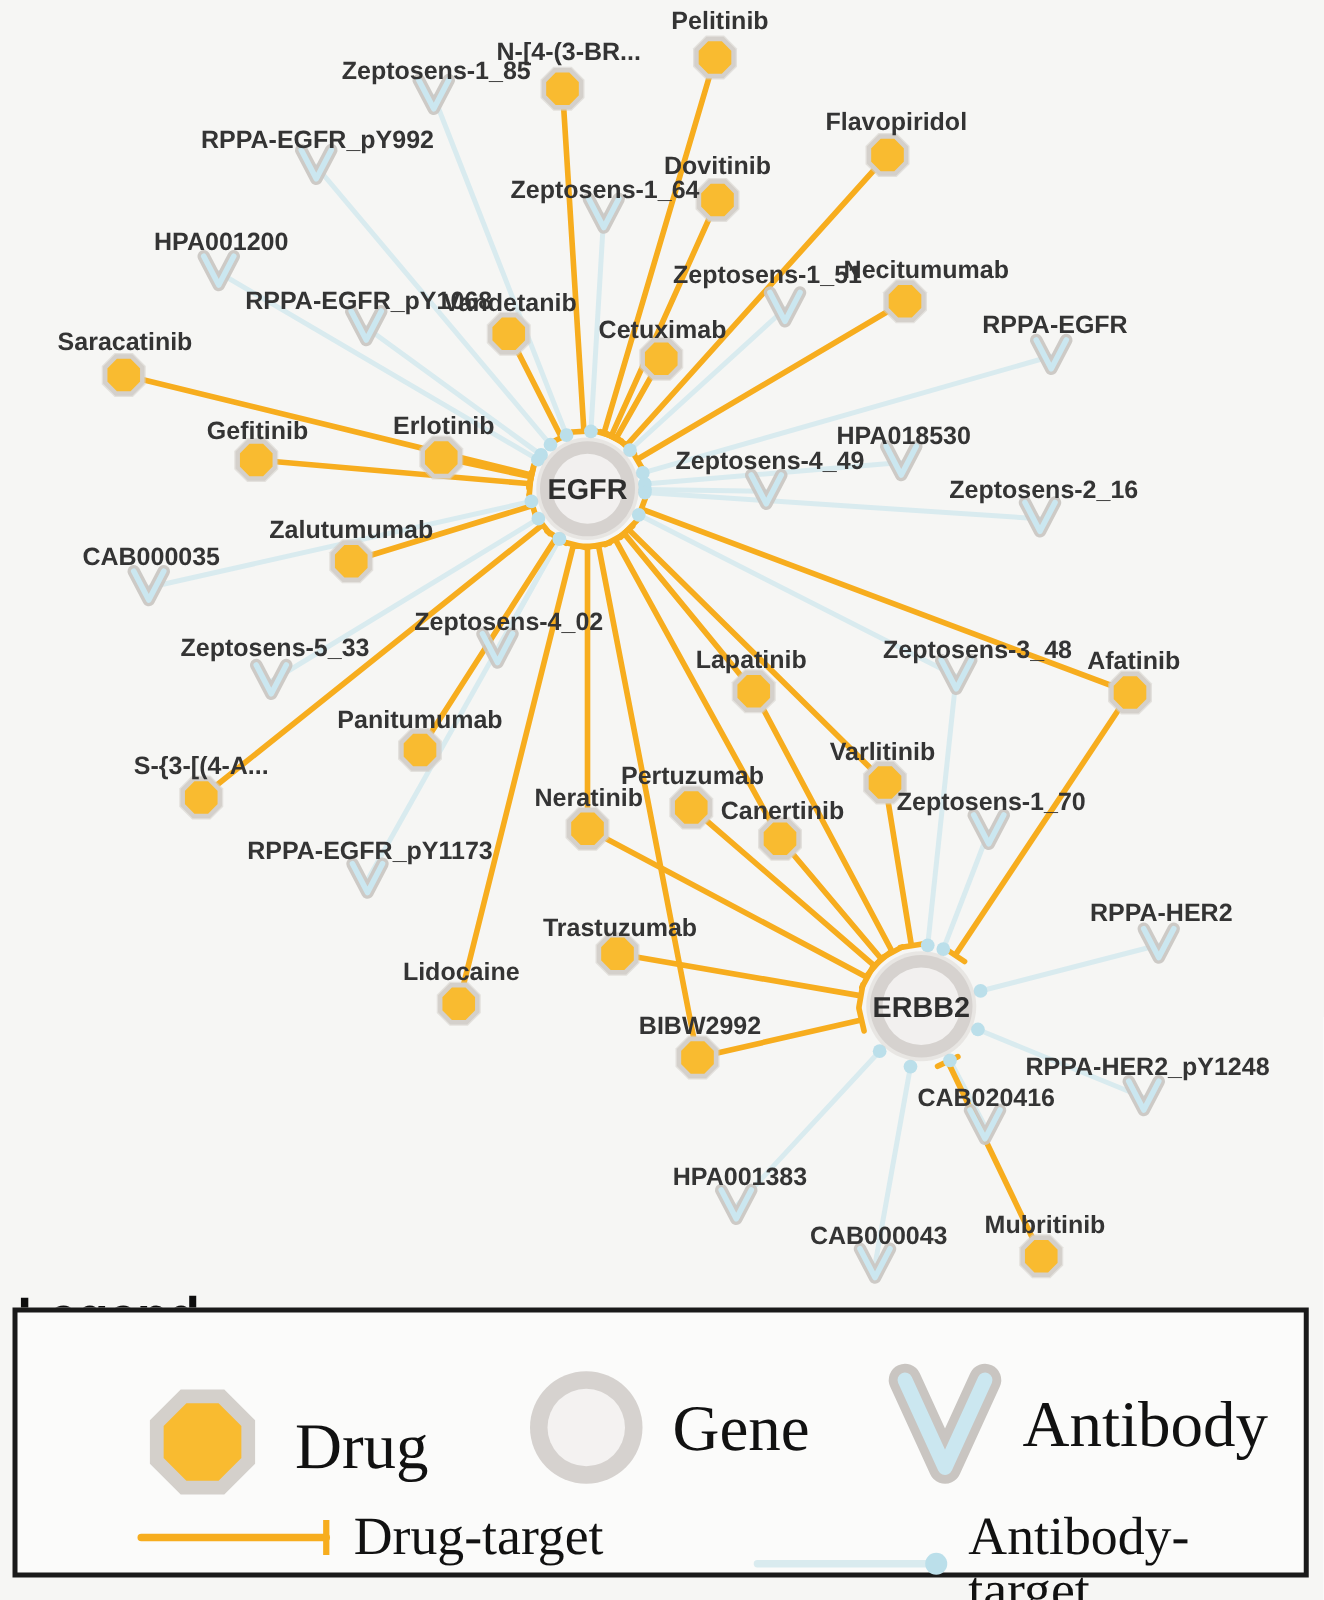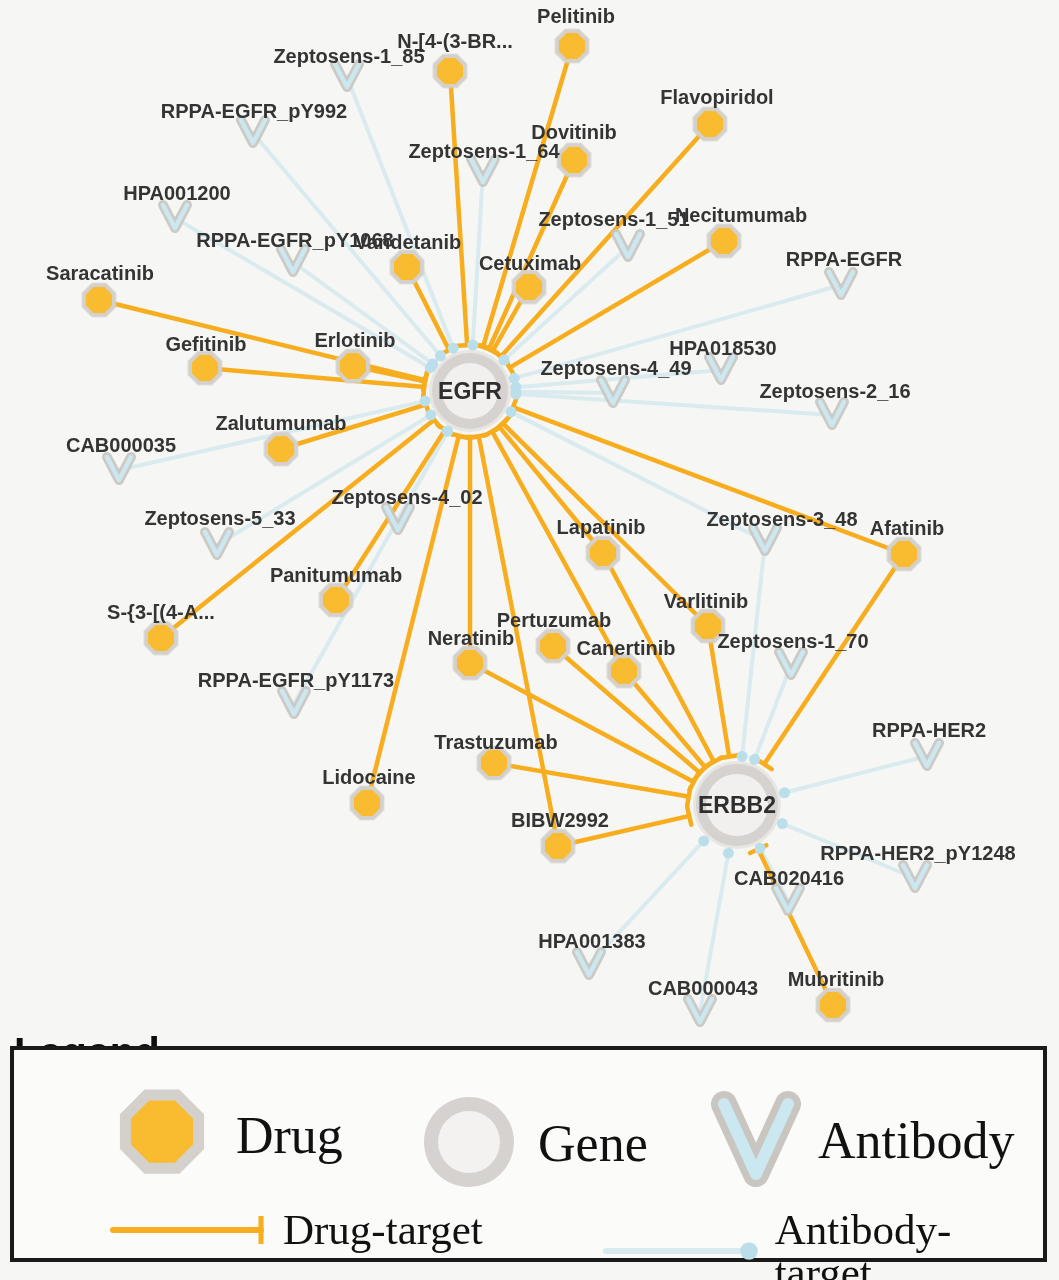--- a/index.html
+++ b/index.html
@@ -398,21 +398,21 @@
         <text x="703" y="988" text-anchor="middle" dy="0.36em" class="node-label">CAB000043</text>
       </g>
     </svg>
 
   <div id="legend-title">Legend</div>
 
   <div id="legend-box">
 
     <div class="legend-row">
 
-      <div class="lg-item" style="left:92px;top:34px;">
+      <div class="lg-item" style="left:92px;top:56px;">
         <svg width="112" height="104" viewBox="0 0 112 104">
           <polygon points="56,8 84,19.6 95.6,47.6 84,75.6 56,87.2 28,75.6 16.4,47.6 28,19.6" fill="#F9BB30" stroke="#D4D0CB" stroke-width="11" transform="rotate(22.5 56 47.6)"></polygon>
         </svg>
         <span class="lg-node-label" style="margin-left:18px;">Drug</span>
       </div>
 
       <div class="lg-item" style="left:400px;top:42px;">
         <svg width="110" height="104" viewBox="0 0 110 104">
           <circle cx="55" cy="50" r="45" fill="#D6D2CF"></circle>
           <circle cx="55" cy="50" r="31" fill="#F4F2F1"></circle>

